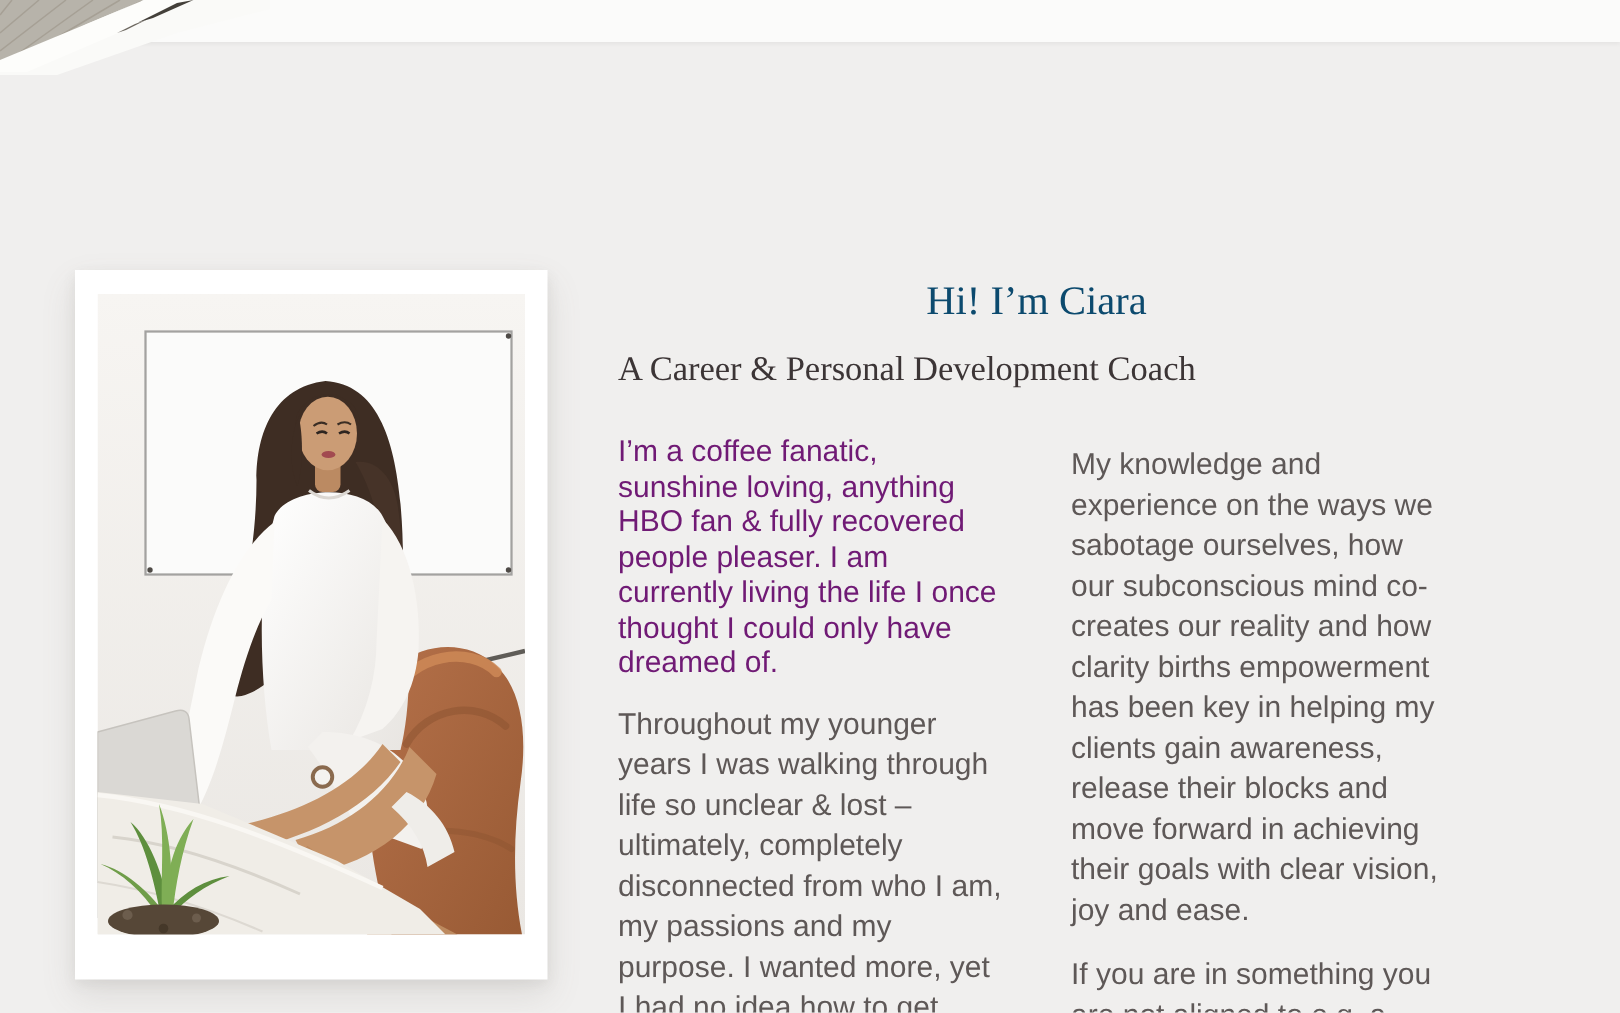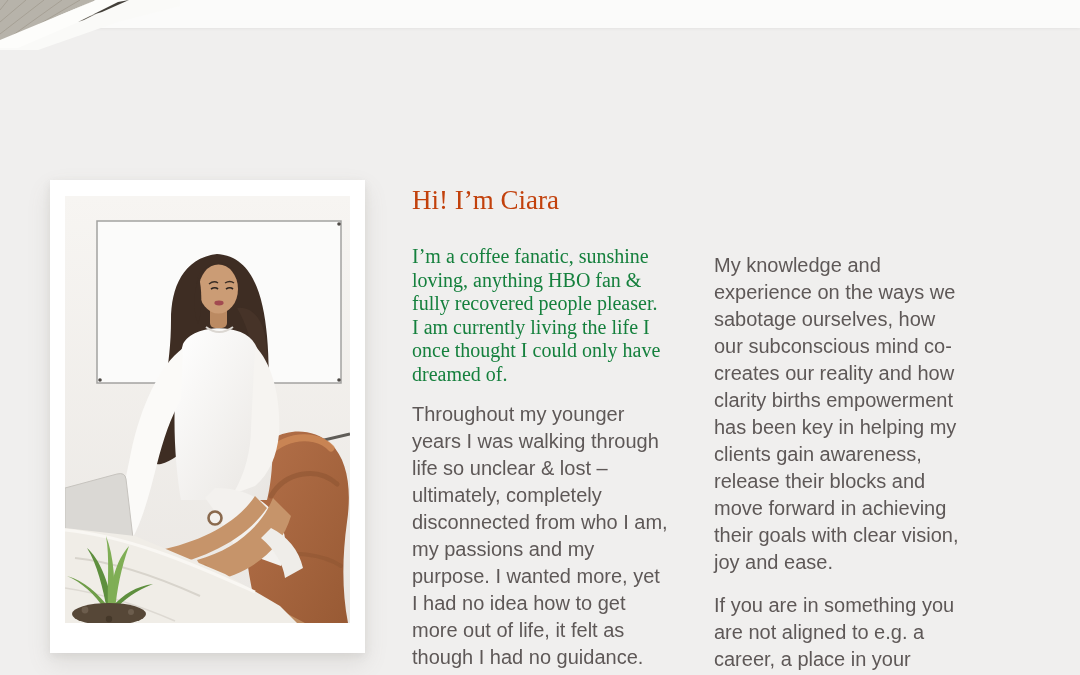--- a/index.html
+++ b/index.html
@@ -30,41 +30,42 @@
   }
   .portrait-frame svg { display: block; width: 285px; height: 427px; }
   .about-content {
     position: absolute; left: 412px; top: 184px;
     width: 558px;
   }
   .greeting {
     font-family: "Liberation Serif", serif;
     font-weight: 400;
     font-size: 27px; line-height: 32px;
-    color: #c2410c;
+    color: #0c4a6e;
     margin: 0;
+    text-align: center;
   }
   .title {
     font-family: "Liberation Serif", serif;
     font-weight: 400;
     font-size: 23px; line-height: 30px;
     color: #3c3536;
     margin: 15px 0 0 0;
   }
   .text-columns {
     margin-top: 29px;
     display: flex;
     gap: 46px;
   }
   .col { width: 256px; }
   .col-right { width: 254px; padding-top: 7px; }
   .lead-paragraph {
-    font-family: Liberation Serif, serif;
+    font-family: Liberation Sans, sans-serif;
     font-size: 20px; line-height: 23.5px;
-    color: #15803d;
+    color: #701a75;
     margin: 0 0 15px 0;
   }
   .body-paragraph {
     font-size: 20px; line-height: 27px;
     color: #5e5857;
     margin: 0 0 16px 0;
   }
 </style>
 </head>
 <body>
@@ -167,20 +168,21 @@
       <ellipse cx="44" cy="418" rx="37" ry="11" fill="#564737"></ellipse>
       <circle cx="20" cy="414" r="3.4" fill="#6c5d4d"></circle>
       <circle cx="66" cy="416" r="3" fill="#6c5d4d"></circle>
       <circle cx="44" cy="423" r="3.2" fill="#453829"></circle>
     </g>
   </svg>
 </figure>
 
 <section class="about-content">
   <h3 class="greeting">Hi! I’m Ciara</h3>
+  <h1 class="title">A Career &amp; Personal Development Coach</h1>
   <div class="text-columns">
     <div class="col col-left">
       <p class="lead-paragraph">I’m a coffee fanatic, sunshine loving, anything HBO fan &amp; fully recovered people pleaser. I am currently living the life I once thought I could only have dreamed of.</p>
       <p class="body-paragraph">Throughout my younger years I was walking through life so unclear &amp; lost – ultimately, completely disconnected from who I am, my passions and my purpose. I wanted more, yet I had no idea how to get more out of life, it felt as though I had no guidance.</p>
       <p class="body-paragraph">I am so grateful to work with the most</p>
     </div>
     <div class="col col-right">
       <p class="body-paragraph">My knowledge and experience on the ways we sabotage ourselves, how our subconscious mind co-creates our reality and how clarity births empowerment has been key in helping my clients gain awareness, release their blocks and move forward in achieving their goals with clear vision, joy and ease.</p>
       <p class="body-paragraph">If you are in something you are not aligned to e.g. a career, a place in your business, a relationship or even a state of mind…</p>
     </div>

